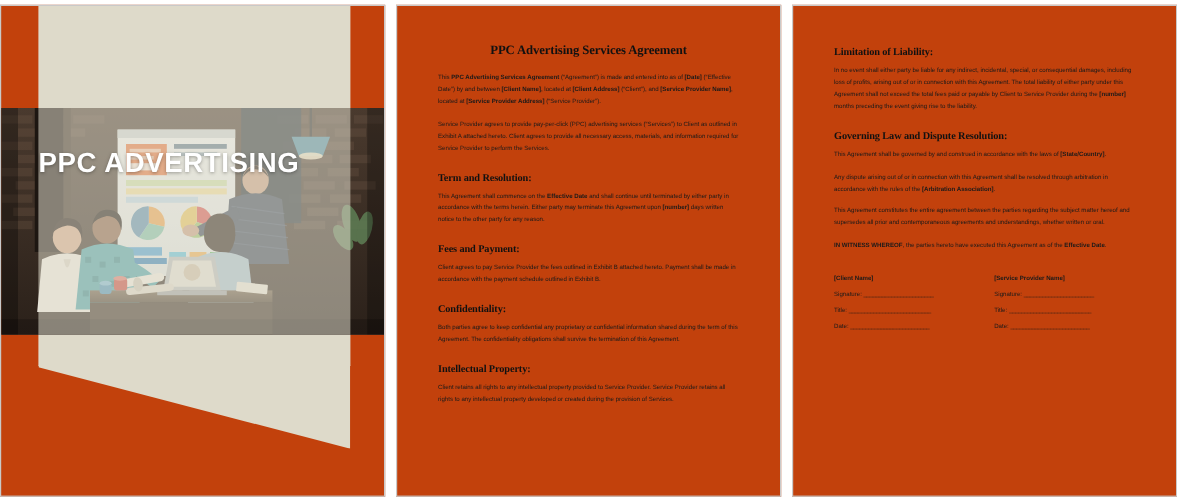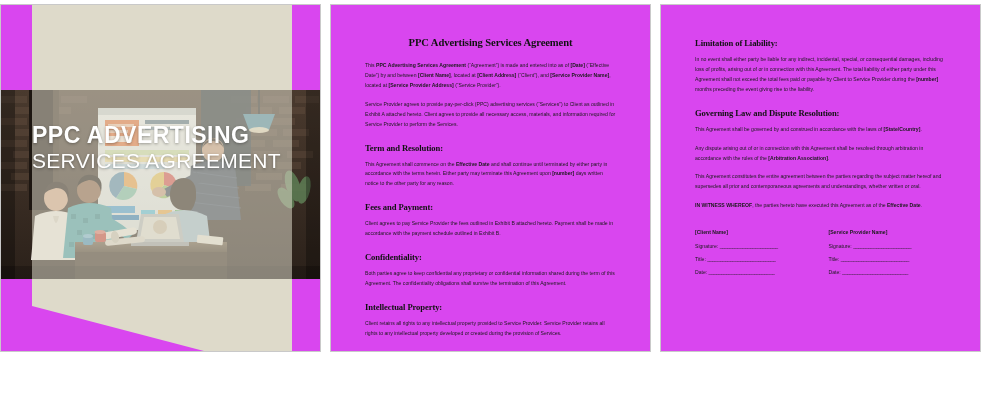--- a/index.html
+++ b/index.html
@@ -15,22 +15,22 @@
   #viewport {
     position: relative;
     width: 981px;
     height: 418px;
     background: #ffffff;
   }
 
   .page {
     position: absolute;
     top: 4px;
-    height: 348px;
-    background: #d946ef;
+    height: 410px;
+    background: #c2410c;
     border: 1px solid #c9c9c9;
     box-sizing: border-box;
     overflow: hidden;
   }
 
   #page-1 { left: 0px;   width: 321px; }
   #page-2 { left: 330px; width: 321px; }
   #page-3 { left: 660px; width: 321px; padding-left: 28px; }
 
   
@@ -332,21 +332,20 @@
         <rect x="0" y="0" width="14" height="189" fill="#000000" opacity="0.30"></rect>
         <rect x="305" y="0" width="14" height="189" fill="#000000" opacity="0.28"></rect>
         <rect x="0" y="176" width="319" height="13" fill="#000000" opacity="0.22"></rect>
       </svg>
     </div>
 
     <div class="cover-photo-tint"></div>
 
     <div class="cover-title-block">
       <span class="cover-title-main">PPC ADVERTISING</span>
-      <span class="cover-title-sub">SERVICES AGREEMENT</span>
     </div>
   </div>
 
   <div class="page" id="page-2">
     <div class="doc-body">
       <div class="doc-title">PPC Advertising Services Agreement</div>
       <p class="body-text">This <b>PPC Advertising Services Agreement</b> (“Agreement”) is made and entered into as of <b>[Date]</b> (“Effective Date”) by and between <b>[Client Name]</b>, located at <b>[Client Address]</b> (“Client”), and <b>[Service Provider Name]</b>, located at <b>[Service Provider Address]</b> (“Service Provider”).</p>
       <div>
           <p class="body-text">Service Provider agrees to provide pay-per-click (PPC) advertising services (“Services”) to Client as outlined in Exhibit A attached hereto. Client agrees to provide all necessary access, materials, and information required for Service Provider to perform the Services.</p>
           <h2 class="section-heading">Term and Resolution:</h2>

